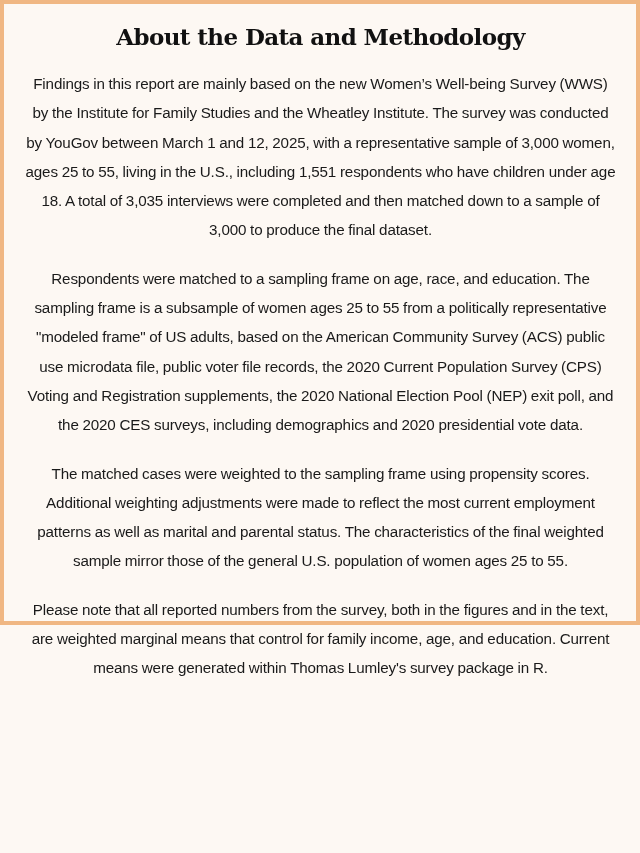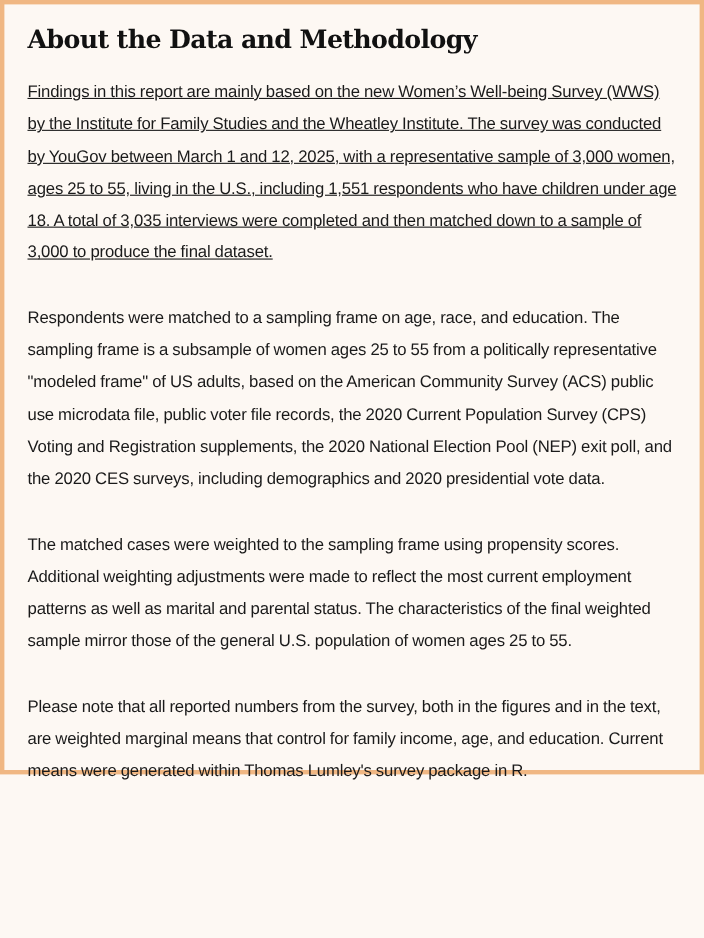--- a/index.html
+++ b/index.html
@@ -8,24 +8,25 @@
       background: #FDF8F3;
     }
     body {
       width: 640px;
       height: 853px;
       overflow: hidden;
     }
     .callout {
       box-sizing: border-box;
       width: 640px;
-      height: 704px;
+      height: 625px;
       border: 4px solid #F0B783;
       background: #FDF8F3;
       padding: 16px 20px 0 21px;
+      text-align: center;
     }
     .callout h2 {
       margin: 0 0 0 0;
       font-family: "DejaVu Serif", "Liberation Serif", serif;
       font-weight: bold;
       font-size: 23px;
       line-height: 34px;
       letter-spacing: -0.6px;
       color: #111111;
     }
@@ -33,24 +34,23 @@
       margin: 0;
       font-family: "Liberation Sans", "DejaVu Sans", sans-serif;
       font-size: 15.2px;
       line-height: 29.3px;
       color: #1a1a1a;
       letter-spacing: -0.15px;
       word-spacing: -0.3px;
     }
     .callout p.first {
       margin-top: 15px;
-      text-decoration: underline;
     }
     .callout p + p {
-      margin-top: 30px;
+      margin-top: 19px;
     }
   </style>
 </head>
 <body>
 
 <div class="callout">
   <h2>About the Data and Methodology</h2>
   <p class="first">Findings in this report are mainly based on the new Women’s Well-being Survey (WWS) by the Institute for Family Studies and the Wheatley Institute. The survey was conducted by YouGov between March 1 and 12, 2025, with a representative sample of 3,000 women, ages 25 to 55, living in the U.S., including 1,551 respondents who have children under age 18. A total of 3,035 interviews were completed and then matched down to a sample of 3,000 to produce the final dataset.</p>
   <p>Respondents were matched to a sampling frame on age, race, and education. The sampling frame is a subsample of women ages 25 to 55 from a politically representative "modeled frame" of US adults, based on the American Community Survey (ACS) public use microdata file, public voter file records, the 2020 Current Population Survey (CPS) Voting and Registration supplements, the 2020 National Election Pool (NEP) exit poll, and the 2020 CES surveys, including demographics and 2020 presidential vote data.</p>
   <p>The matched cases were weighted to the sampling frame using propensity scores. Additional weighting adjustments were made to reflect the most current employment patterns as well as marital and parental status. The characteristics of the final weighted sample mirror those of the general U.S. population of women ages 25 to 55.</p>

